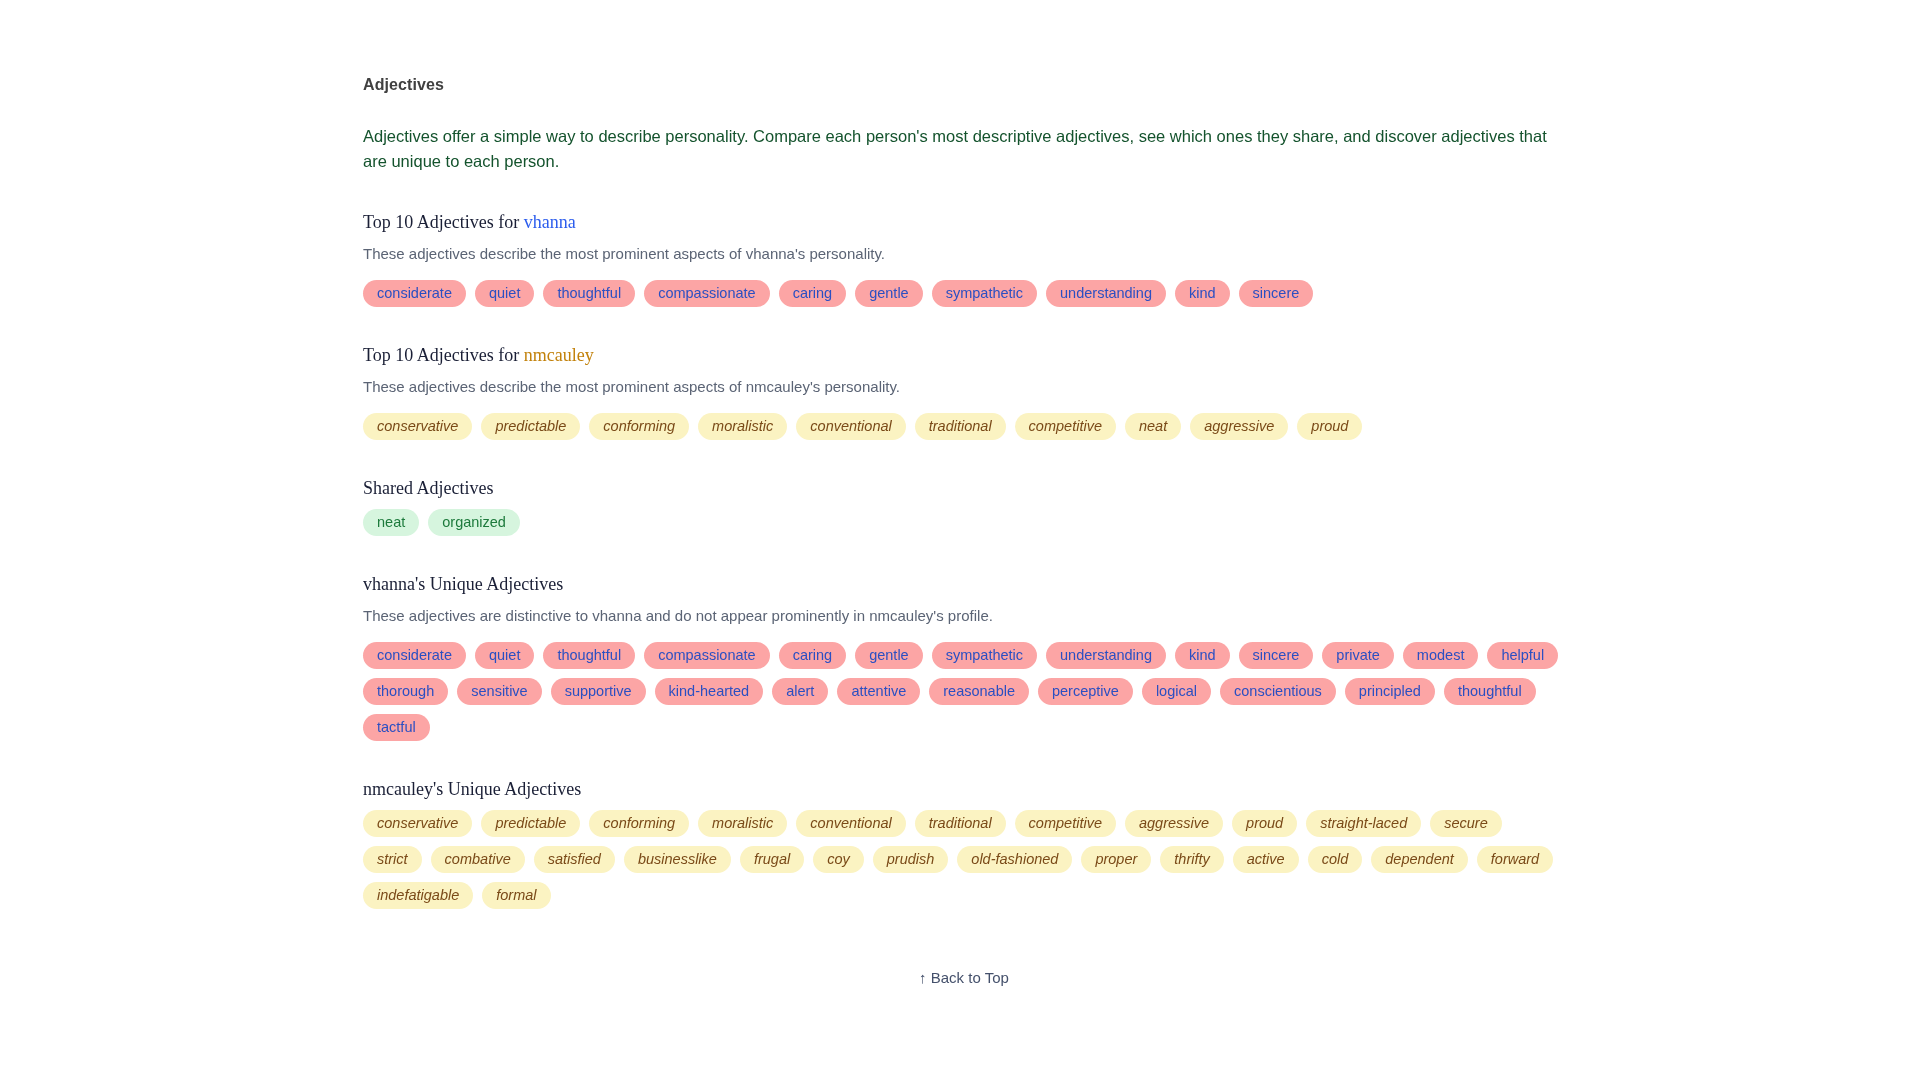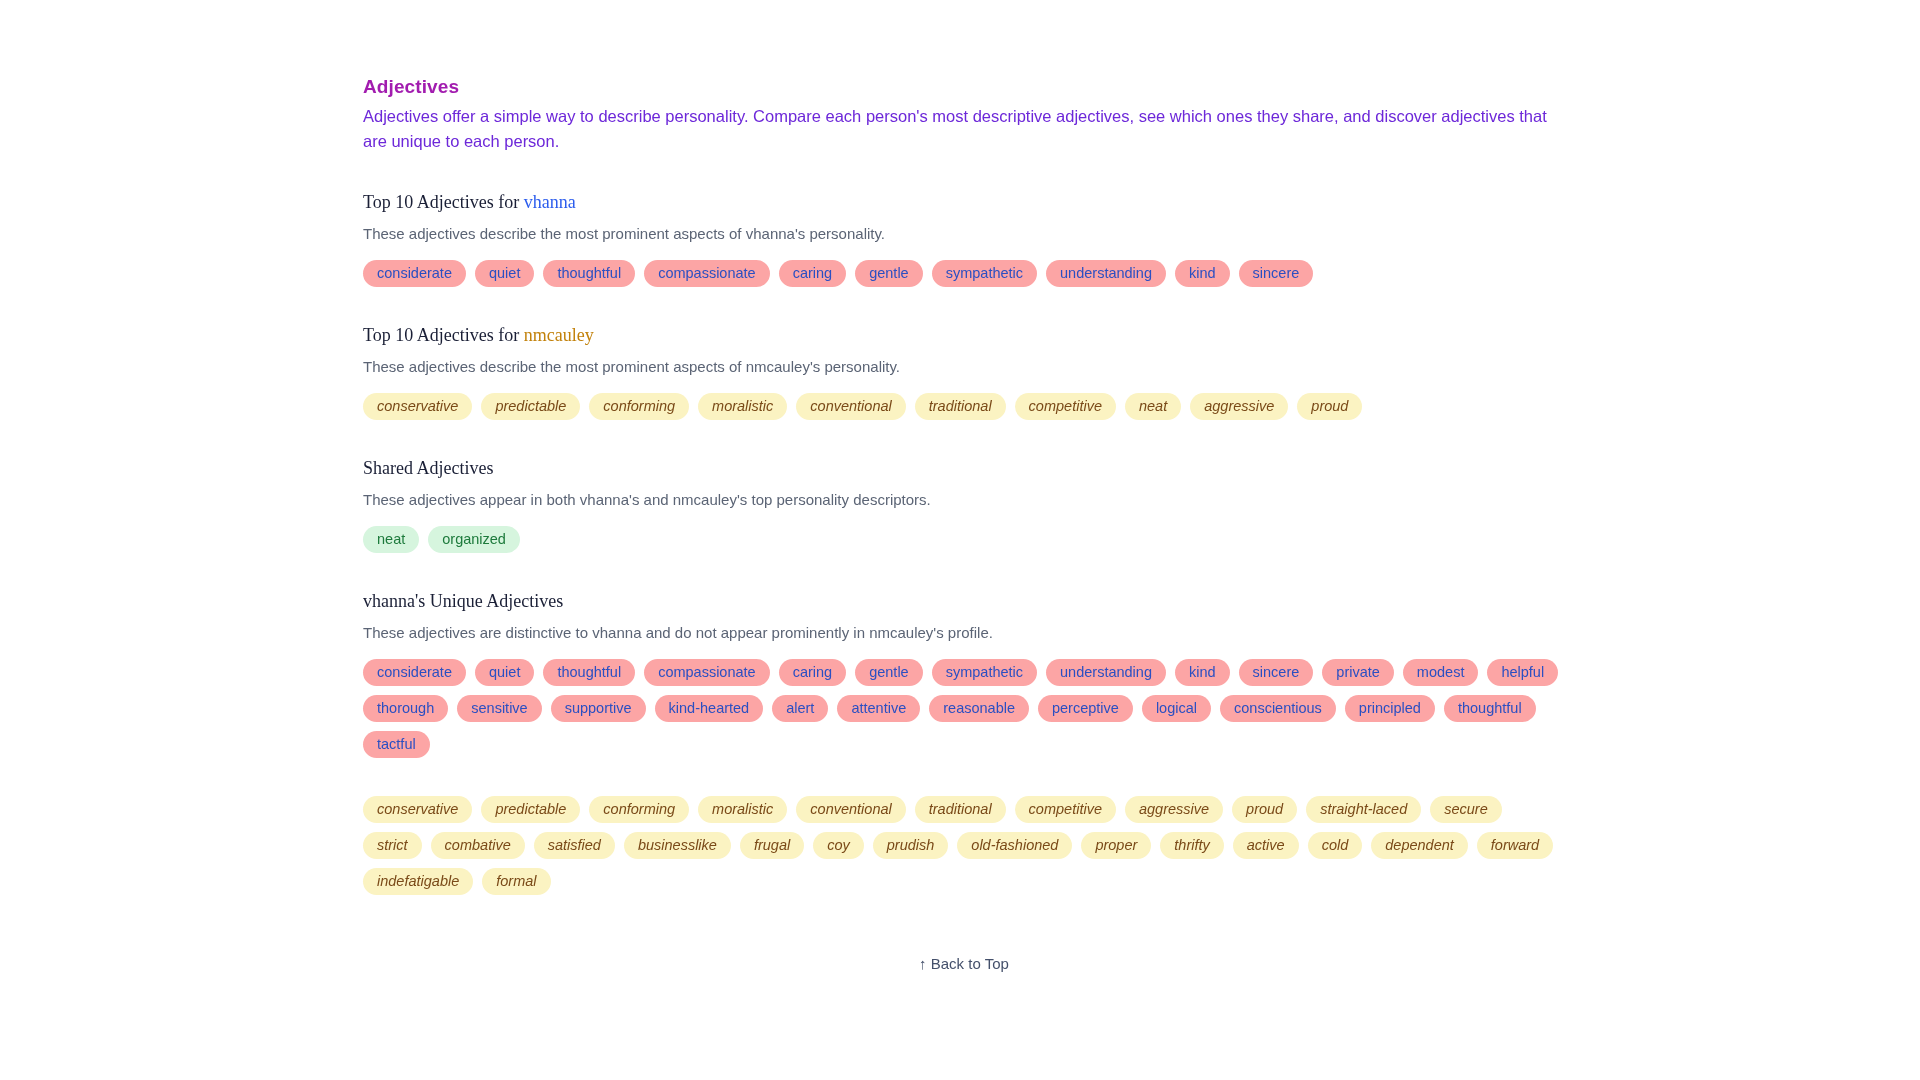--- a/index.html
+++ b/index.html
@@ -22,31 +22,31 @@
 
   .content {
     width: 1210px;
     margin: 0 auto;
     padding-top: 76px;
     padding-left: 8px;
   }
 
   
   .section-title {
-    font-size: 19px;
+    font-size: 16px;
     font-weight: bold;
-    color: #a21caf;
-    margin: 0 0 6px 0;
+    color: #404040;
+    margin: 0 0 30px 0;
     letter-spacing: 0.1px;
   }
 
   .lead {
     font-size: 16.5px;
     line-height: 1.52;
-    color: #6d28d9;
+    color: #14532d;
     margin: 0;
     max-width: 1215px;
   }
 
   
   .subsection { margin-top: 38px; }
 
   .subsection-title {
     font-size: 18px;
     font-weight: normal;
@@ -152,21 +152,20 @@
           <span class="chip yellow">traditional</span>
           <span class="chip yellow">competitive</span>
           <span class="chip yellow">neat</span>
           <span class="chip yellow">aggressive</span>
           <span class="chip yellow">proud</span>
         </div>
     </div>
 
     <div class="subsection">
       <h3 class="subsection-title">Shared Adjectives</h3>
-      <p class="subsection-desc">These adjectives appear in both vhanna's and nmcauley's top personality descriptors.</p>
       <div class="chip-row">
           <span class="chip green">neat</span>
           <span class="chip green">organized</span>
         </div>
     </div>
 
     <div class="subsection">
       <h3 class="subsection-title">vhanna's Unique Adjectives</h3>
       <p class="subsection-desc">These adjectives are distinctive to vhanna and do not appear prominently in nmcauley's profile.</p>
       <div class="chip-row">
@@ -193,20 +192,21 @@
           <span class="chip blue">perceptive</span>
           <span class="chip blue">logical</span>
           <span class="chip blue">conscientious</span>
           <span class="chip blue">principled</span>
           <span class="chip blue">thoughtful</span>
           <span class="chip blue">tactful</span>
         </div>
     </div>
 
     <div class="subsection">
+      <h3 class="subsection-title">nmcauley's Unique Adjectives</h3>
       <div class="chip-row">
           <span class="chip yellow">conservative</span>
           <span class="chip yellow">predictable</span>
           <span class="chip yellow">conforming</span>
           <span class="chip yellow">moralistic</span>
           <span class="chip yellow">conventional</span>
           <span class="chip yellow">traditional</span>
           <span class="chip yellow">competitive</span>
           <span class="chip yellow">aggressive</span>
           <span class="chip yellow">proud</span>

